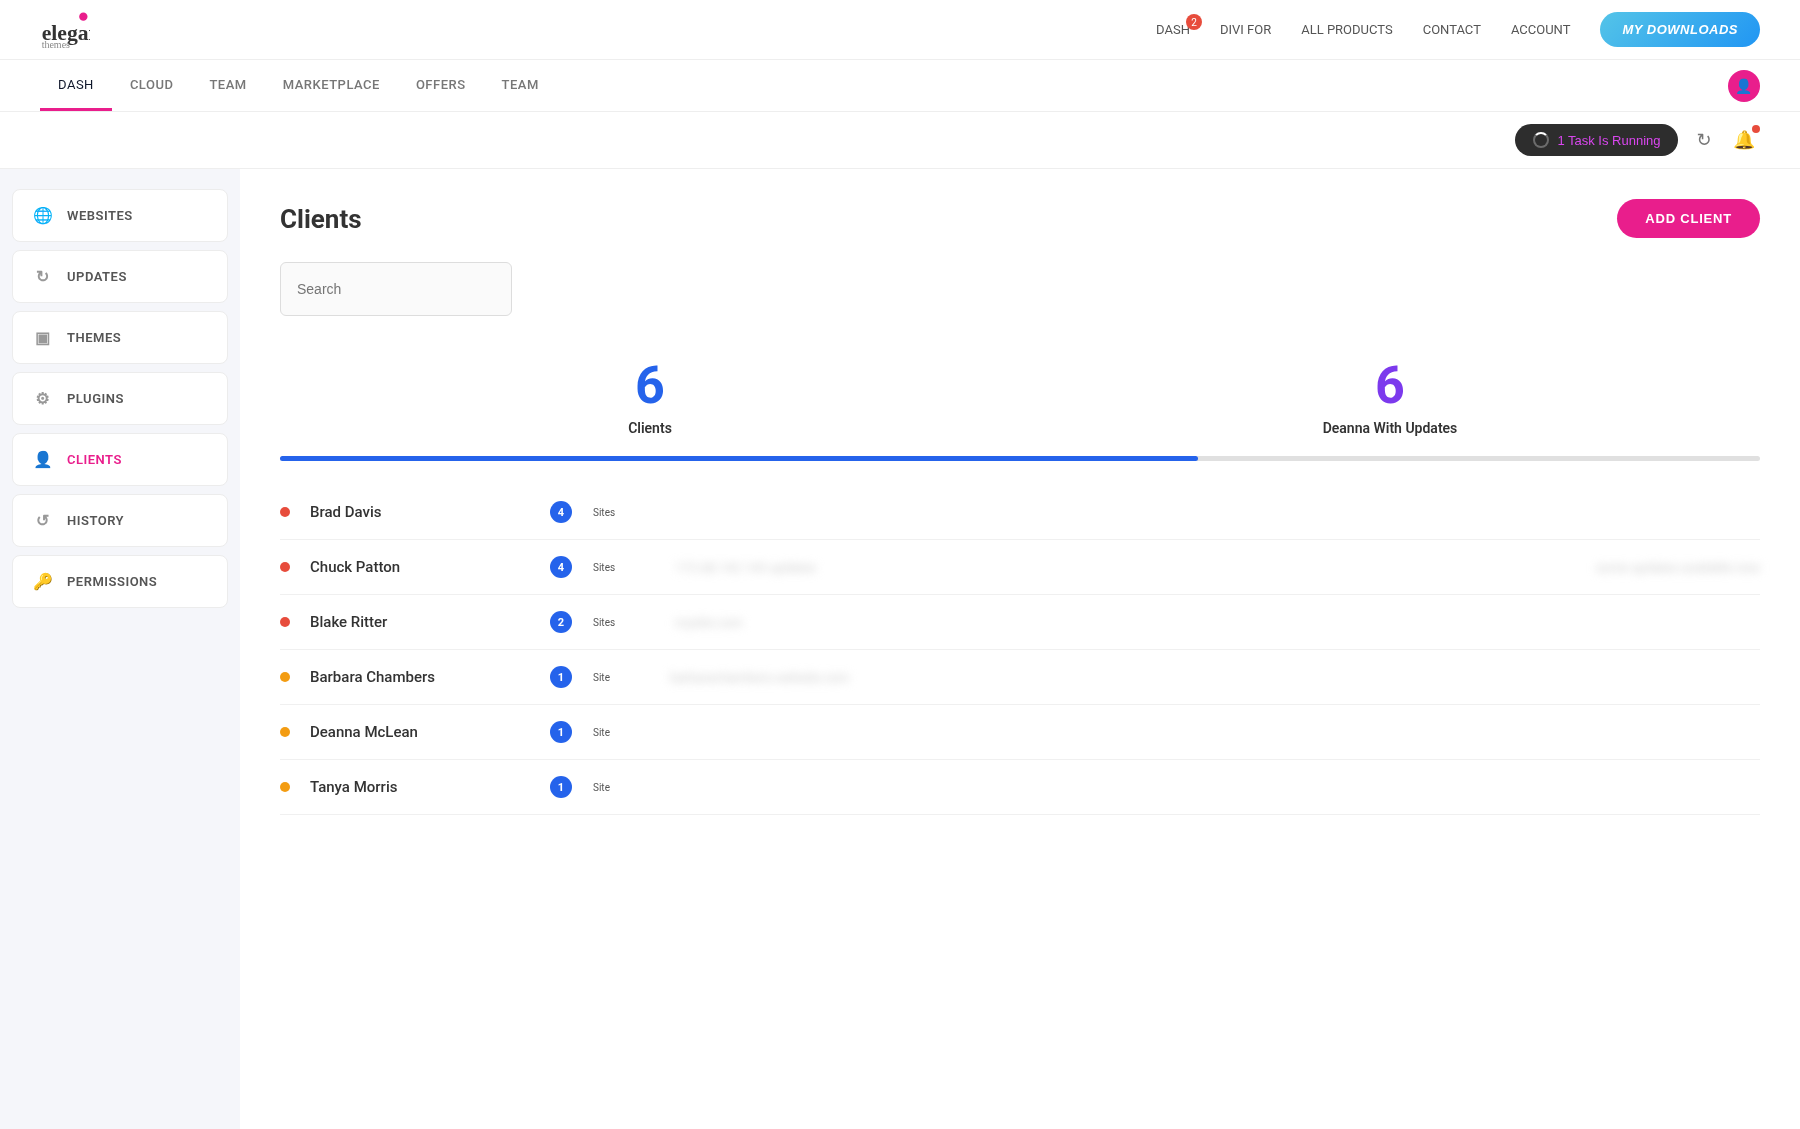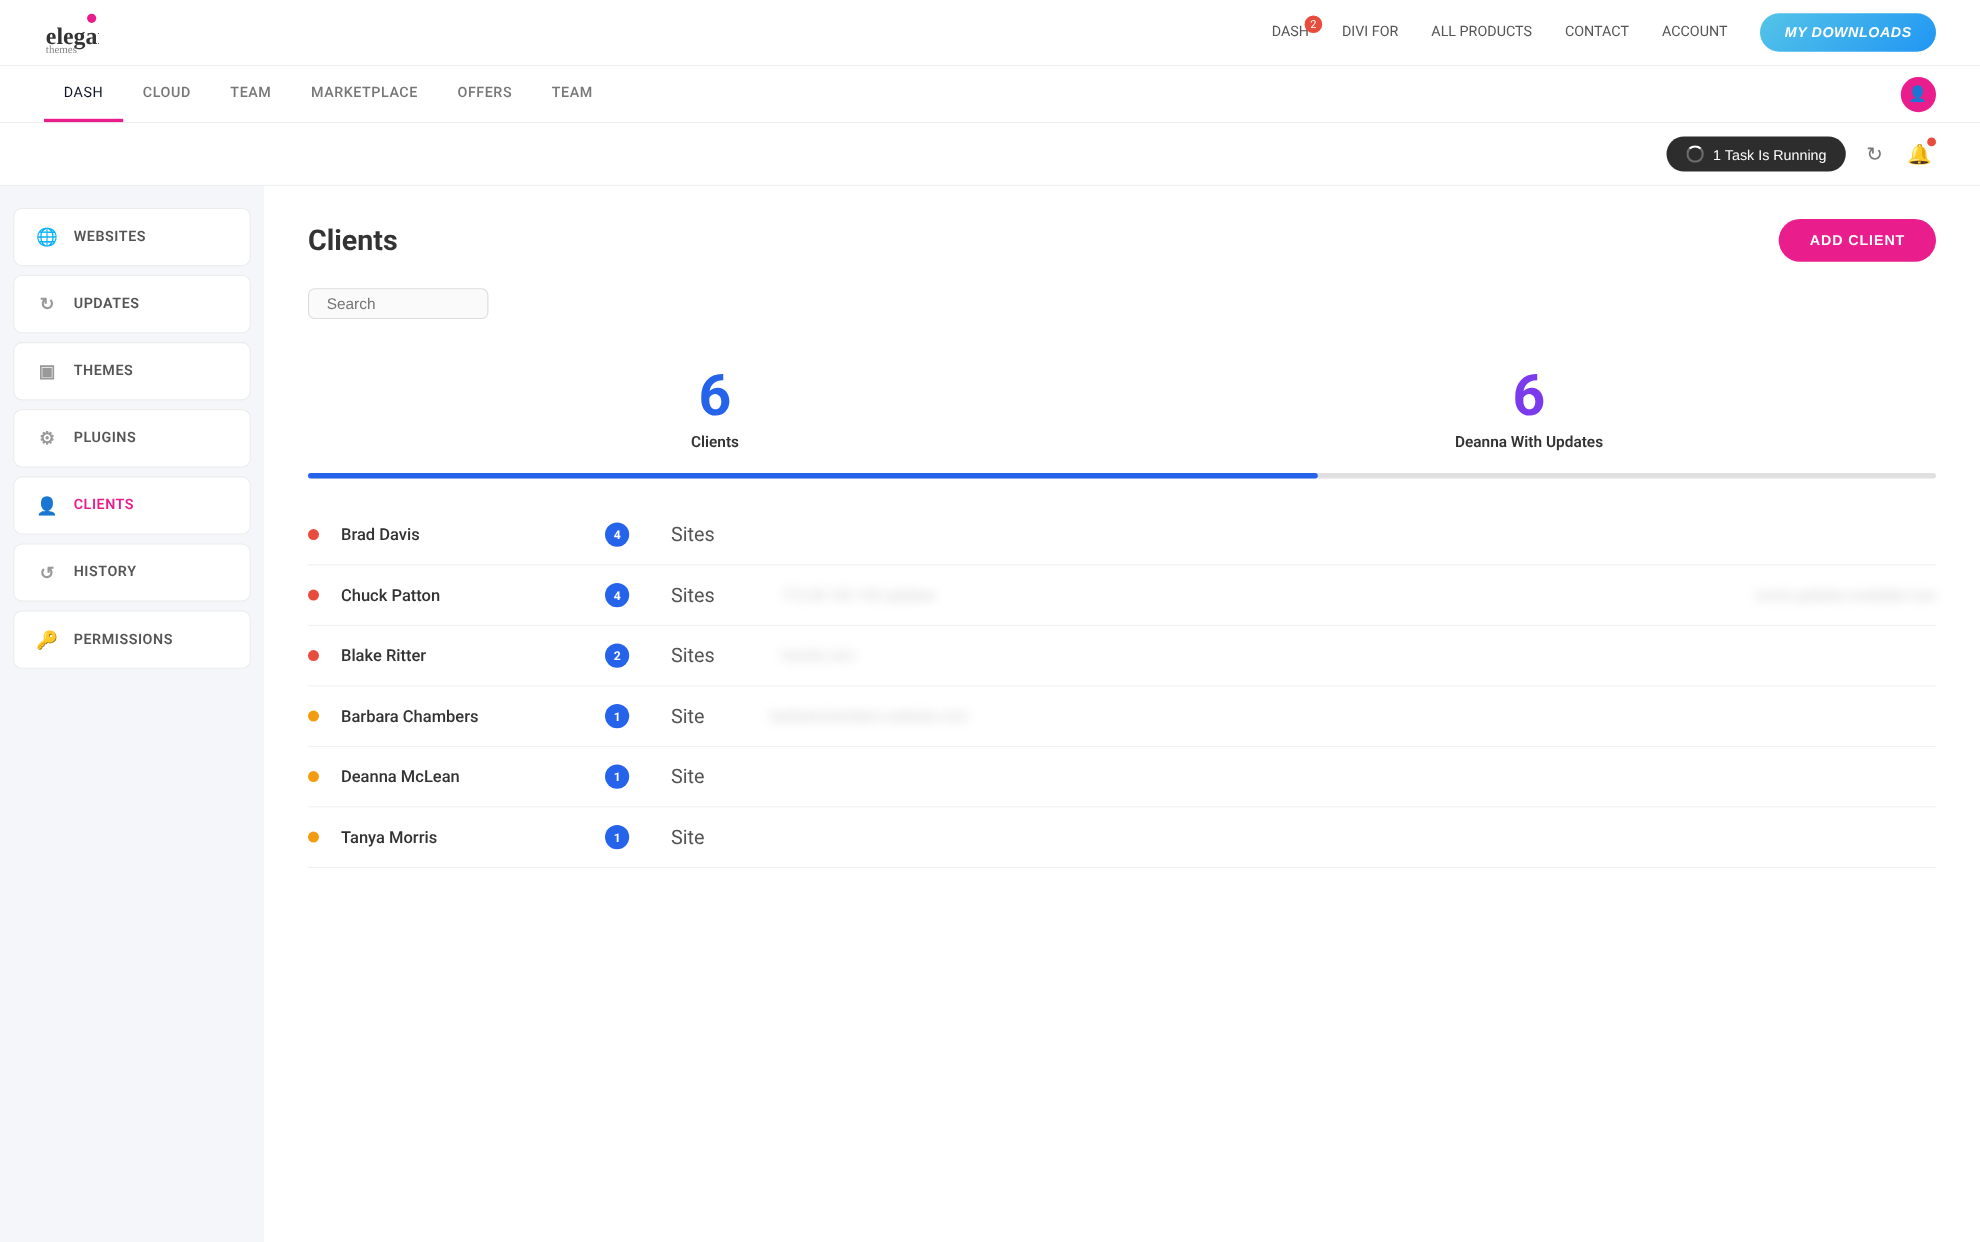--- a/index.html
+++ b/index.html
@@ -104,21 +104,21 @@
       background: #fff;
       padding: 12px 40px;
       display: flex;
       justify-content: flex-end;
       align-items: center;
       gap: 14px;
       border-bottom: 1px solid #eee;
     }
     .task-running-btn {
       background: #2d2d2d;
-      color: #ffffff;
+      color: #d946ef;
       border: none;
       border-radius: 20px;
       padding: 8px 18px;
       font-size: 13px;
       cursor: pointer;
       display: flex;
       align-items: center;
       gap: 8px;
     }
     .task-running-btn .spinner {
@@ -222,22 +222,22 @@
       font-size: 13px;
       font-weight: 700;
       cursor: pointer;
       letter-spacing: 0.8px;
     }
 
     
     .search-box {
       border: 1px solid #ddd;
       border-radius: 6px;
-      padding: 5px 16px;
-      width: 164px;
+      padding: 18px 16px;
+      width: 232px;
       font-size: 14px;
       color: #999;
       background: #fafafa;
       outline: none;
       margin-bottom: 28px;
     }
 
     
     .stats-row {
       display: flex;
@@ -313,23 +313,23 @@
       width: 22px;
       height: 22px;
       display: flex;
       align-items: center;
       justify-content: center;
       font-size: 11px;
       font-weight: 700;
       flex-shrink: 0;
     }
     .sites-label {
-      font-size: 18px;
+      font-size: 10px;
       color: #555;
-      margin-left: 18px;
+      margin-left: 1px;
     }
     .blurred-text {
       font-size: 13px;
       color: #ccc;
       filter: blur(5px);
       user-select: none;
       margin-left: 40px;
     }
     .blurred-text-right {
       font-size: 13px;

